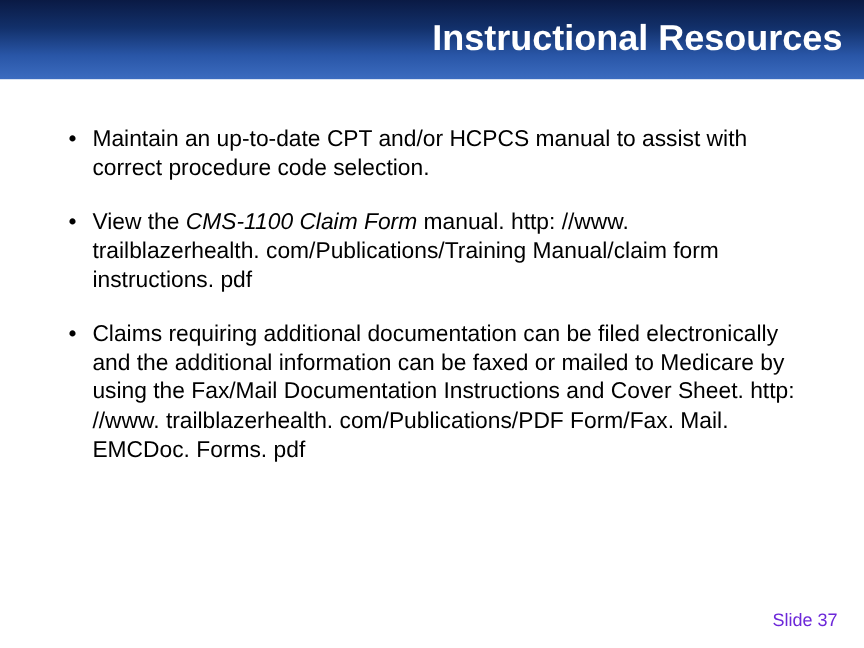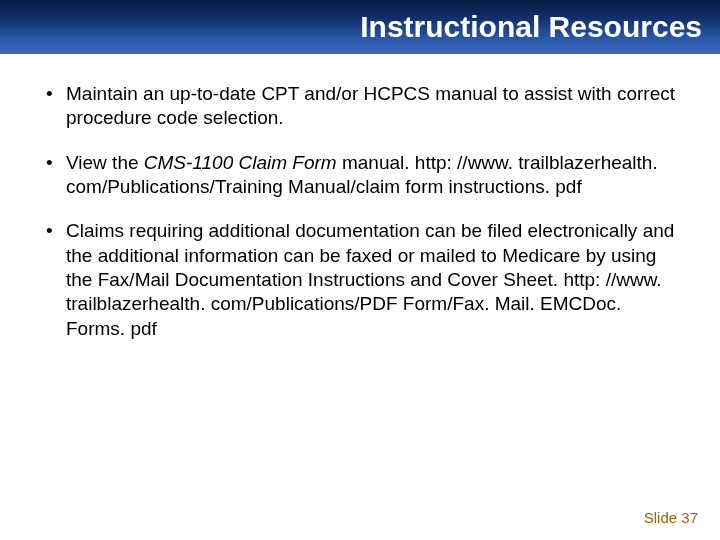--- a/index.html
+++ b/index.html
@@ -1,25 +1,25 @@
 <!DOCTYPE html>
 <html><head>
 <meta charset="utf-8">
 <style>
   html,body{margin:0;padding:0}
   body{width:720px;height:540px;font-family:Arial,Helvetica,sans-serif;background:#fff;color:#000;position:relative;overflow:hidden}
-  .titlebar{height:54px;background:linear-gradient(#0a1a44 0%,#12306a 35%,#2956a7 70%,#3c6cc0 100%);display:flex;align-items:center;justify-content:flex-end;padding-right:18px}
+  .titlebar{height:66px;background:linear-gradient(#0a1a44 0%,#12306a 35%,#2956a7 70%,#3c6cc0 100%);display:flex;align-items:center;justify-content:flex-end;padding-right:18px}
   .titlebar h1{margin:0;color:#fff;font-size:30px;font-weight:bold;letter-spacing:0}
   .content{padding:24px 40px 0 40px}
-  ul.bullets{list-style:none;margin:4px;padding:0}
+  ul.bullets{list-style:none;margin:15px;padding:0}
   ul.bullets>li{position:relative;padding-left:22px;font-size:19px;line-height:1.28;margin-bottom:20px}
   ul.bullets>li::before{content:"•";position:absolute;left:2px;top:0;font-size:19px}
   .italic{font-style:italic}
   .underline{}
-  .footer{position:absolute;bottom:14px;right:22px;font-size:15px;color:#a16207}
+  .footer{position:absolute;bottom:14px;right:22px;font-size:15px;color:#6d28d9}
 </style>
 </head>
 <body>
 
 <div class="titlebar">
   <h1>Instructional Resources</h1>
 </div>
 
 <div class="content">
   <ul class="bullets">

